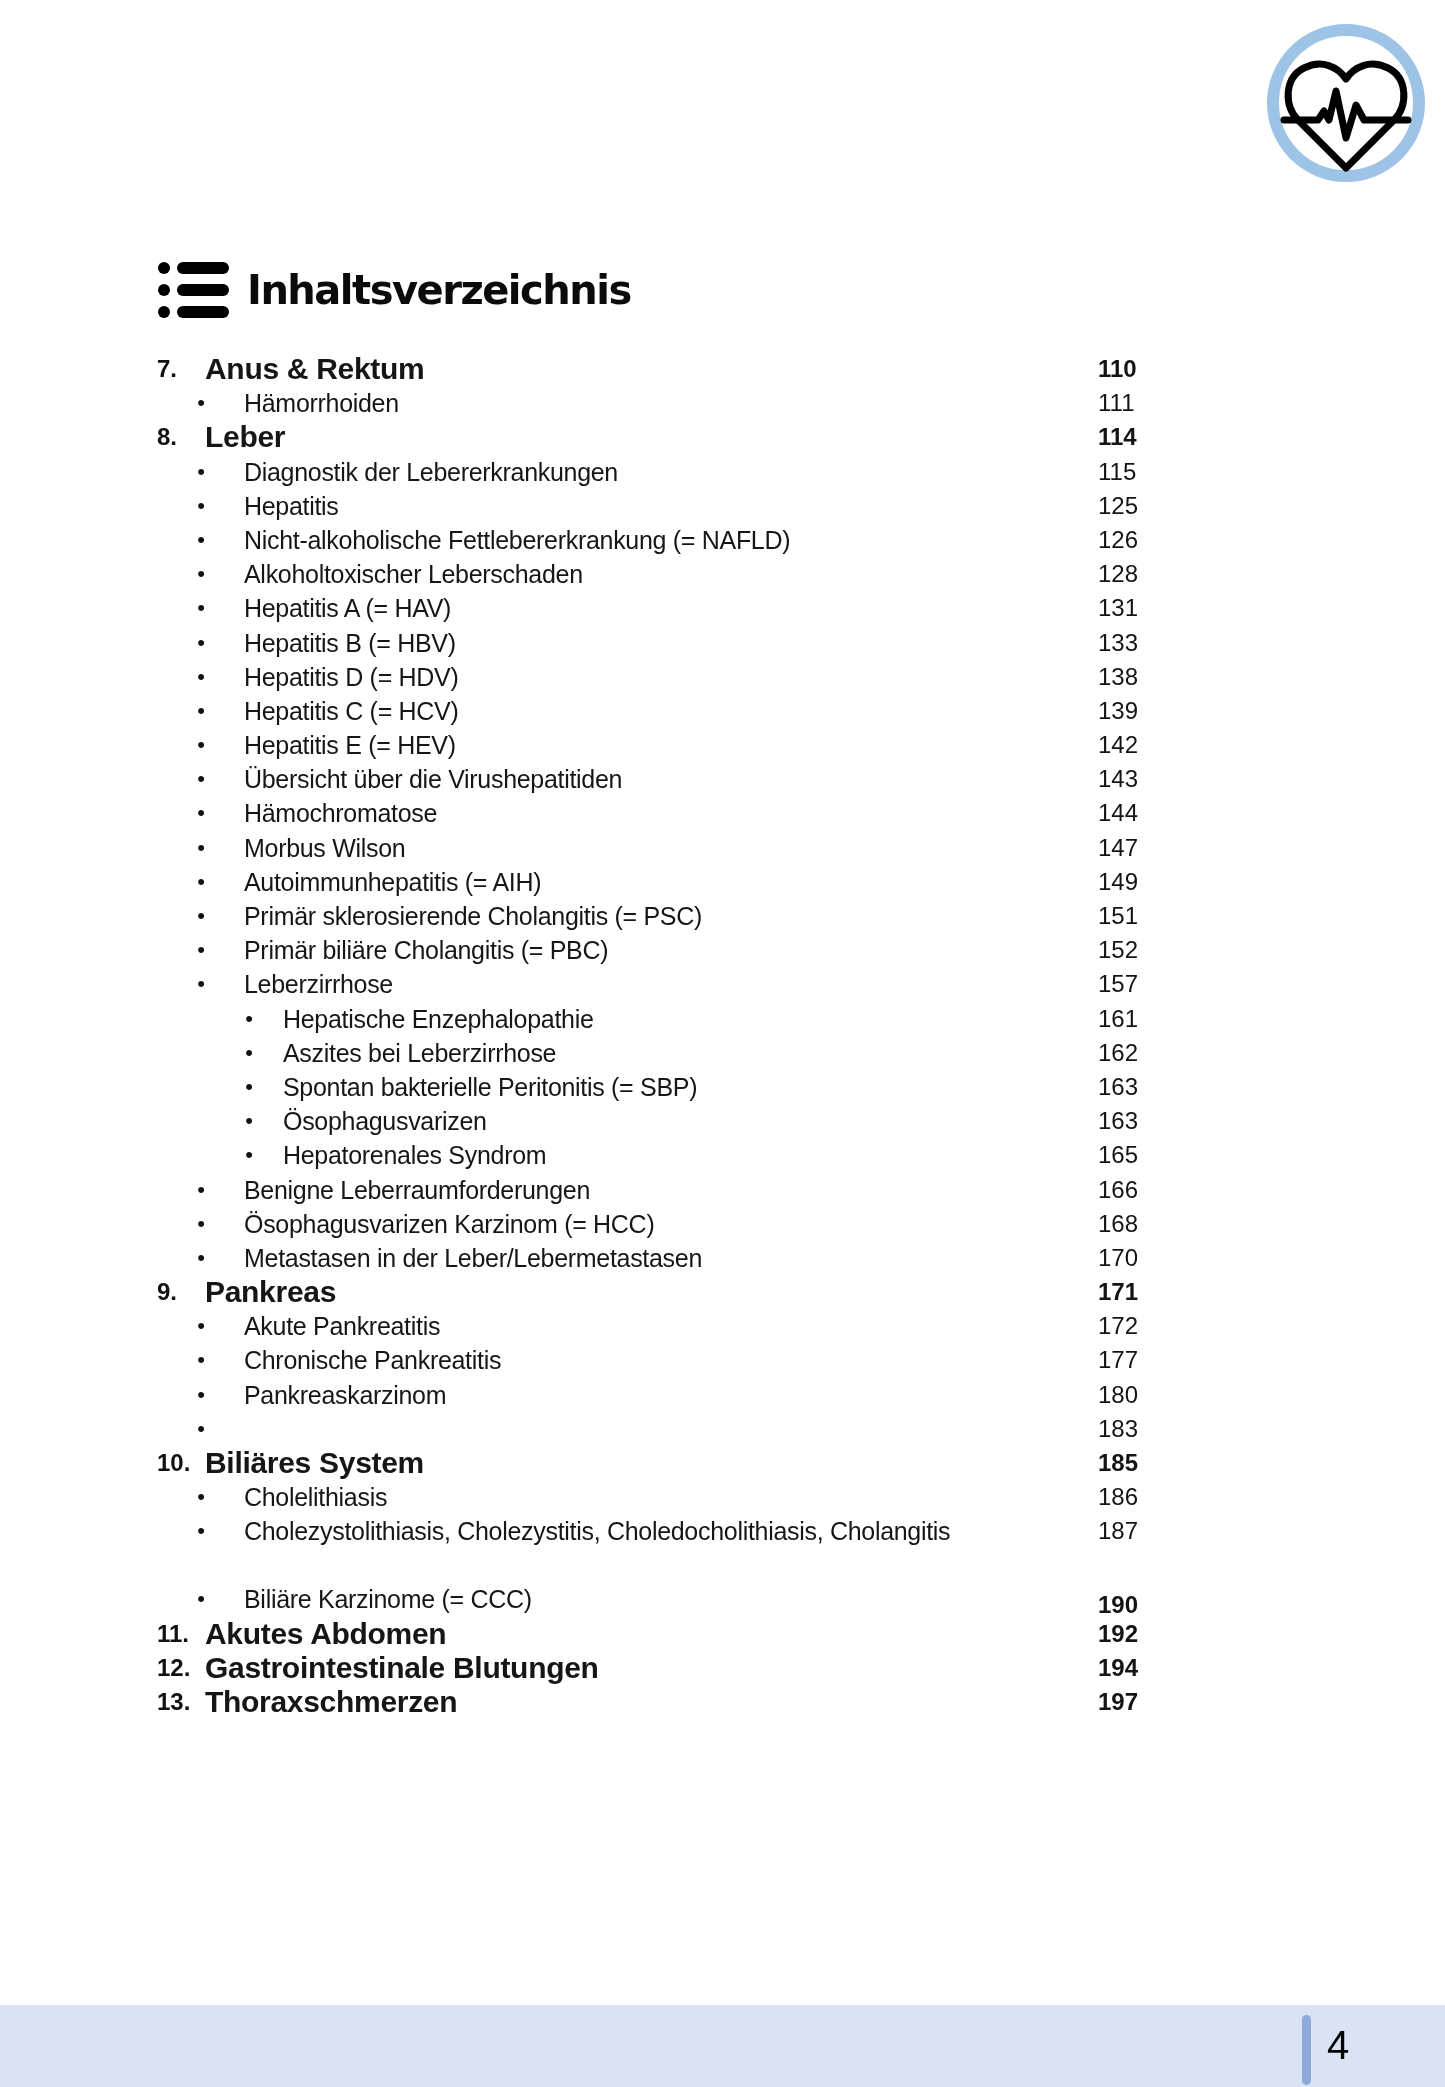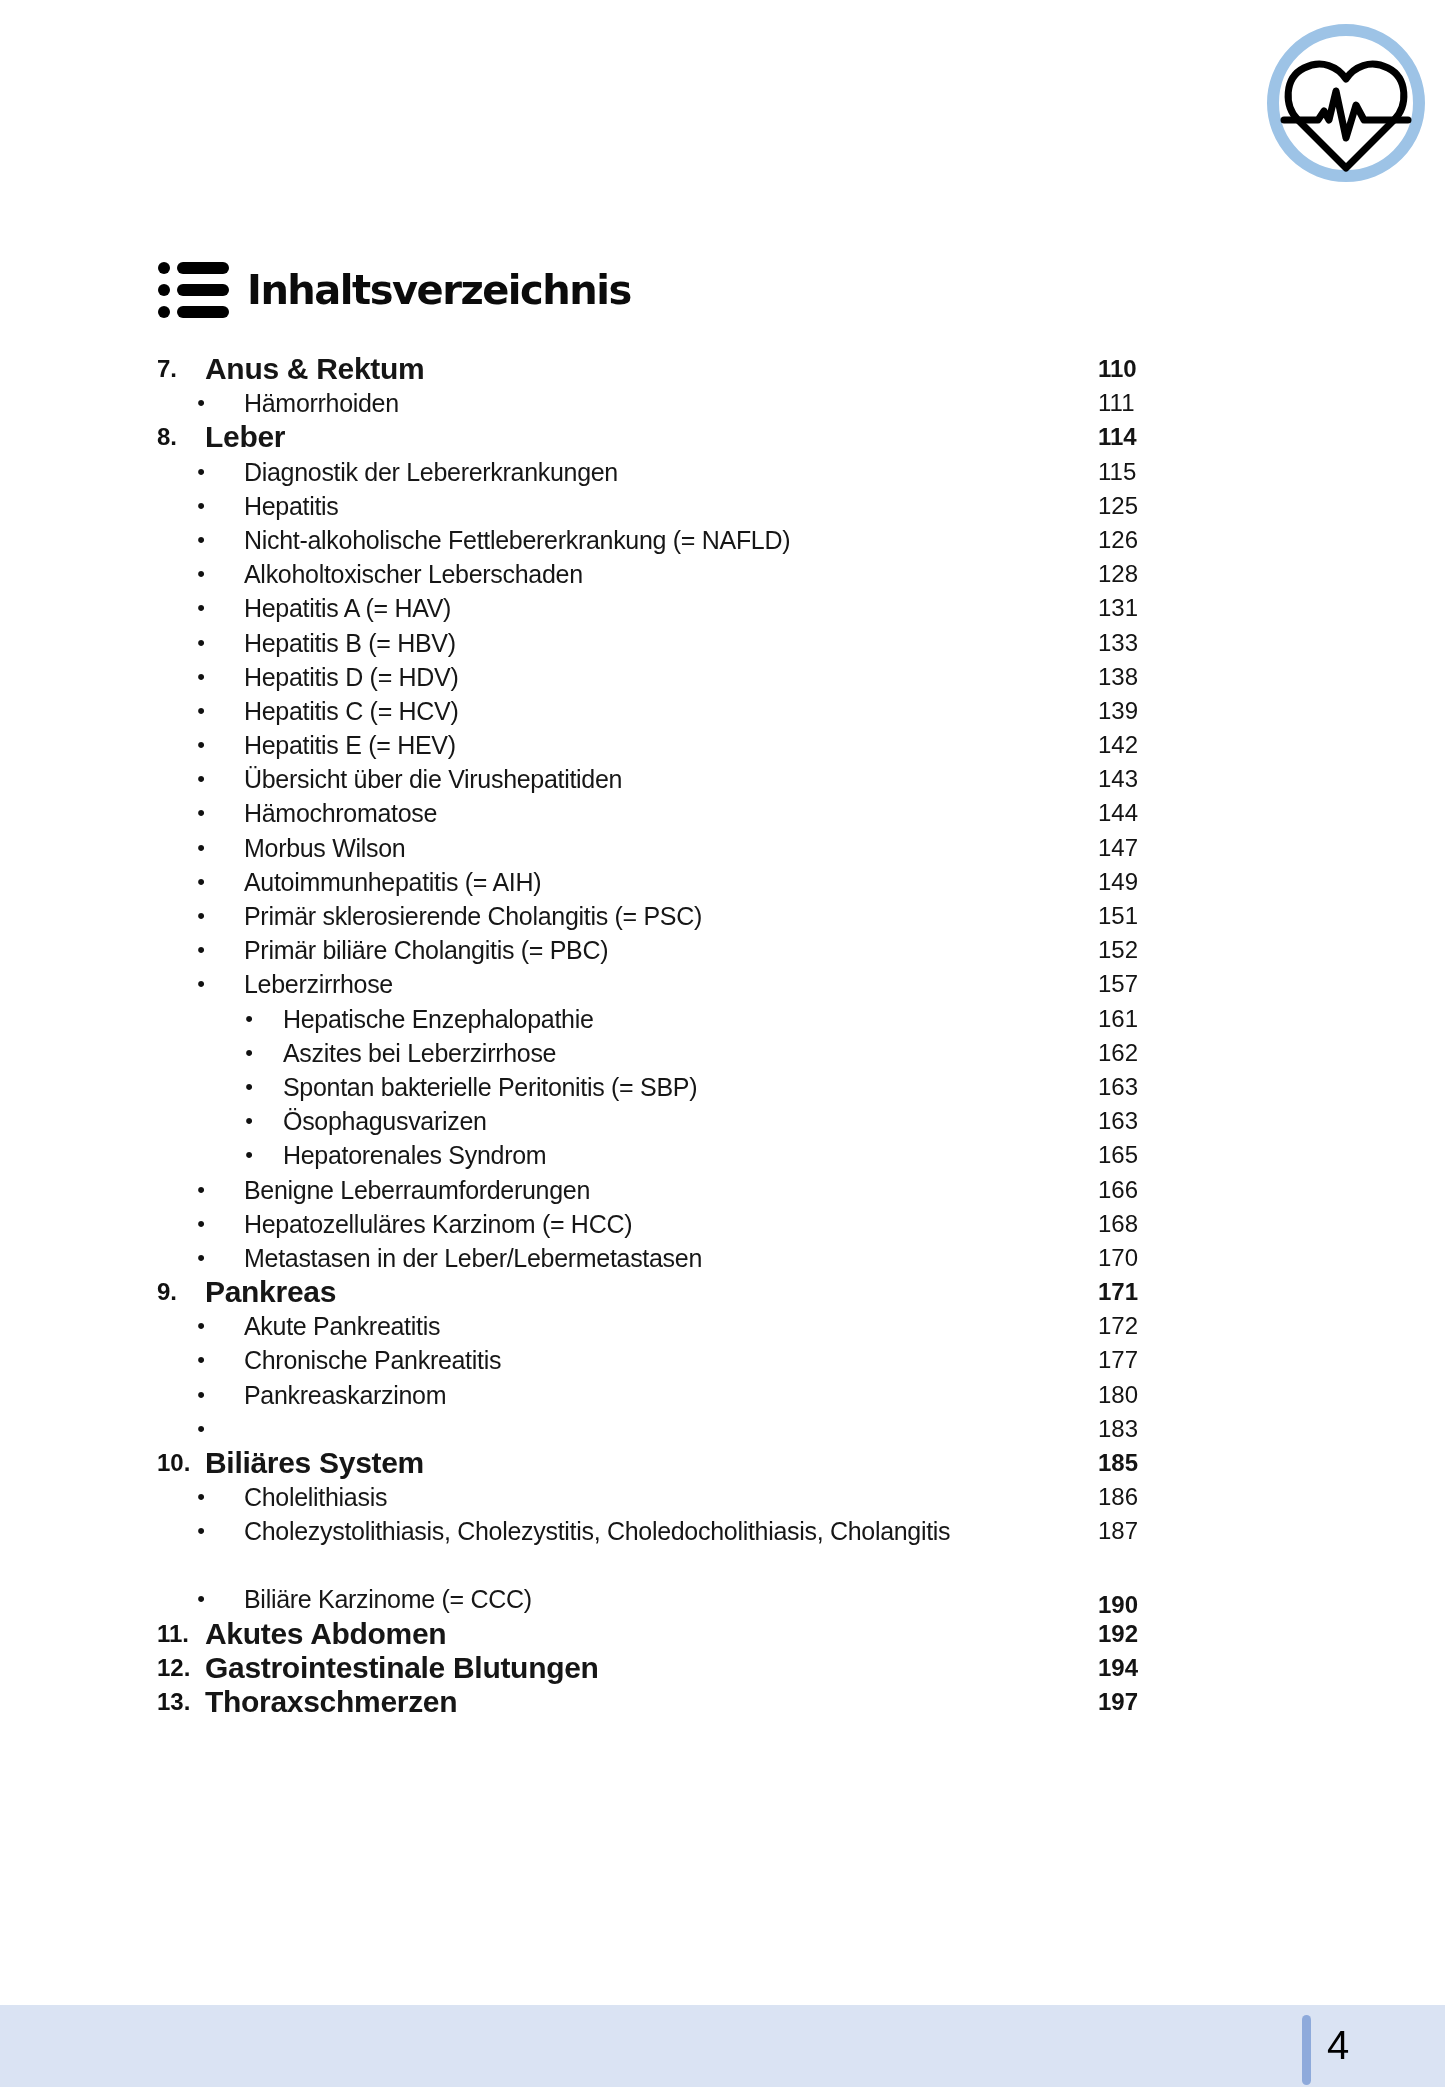--- a/index.html
+++ b/index.html
@@ -176,21 +176,21 @@
       <span class="text">Hepatorenales Syndrom</span>
       <span class="page">165</span>
     </div>
     <div class="row l1">
       <span class="bullet">•</span>
       <span class="text">Benigne Leberraumforderungen</span>
       <span class="page">166</span>
     </div>
     <div class="row l1">
       <span class="bullet">•</span>
-      <span class="text">Hepatozelluläres Karzinom (= HCC)</span>
+      <span class="text">Ösophagusvarizen Karzinom (= HCC)</span>
       <span class="page">168</span>
     </div>
     <div class="row l1">
       <span class="bullet">•</span>
       <span class="text">Metastasen in der Leber/Lebermetastasen</span>
       <span class="page">170</span>
     </div>
     <div class="row l0">
       <span class="num">9.</span>
       <span class="text chap">Pankreas</span>

